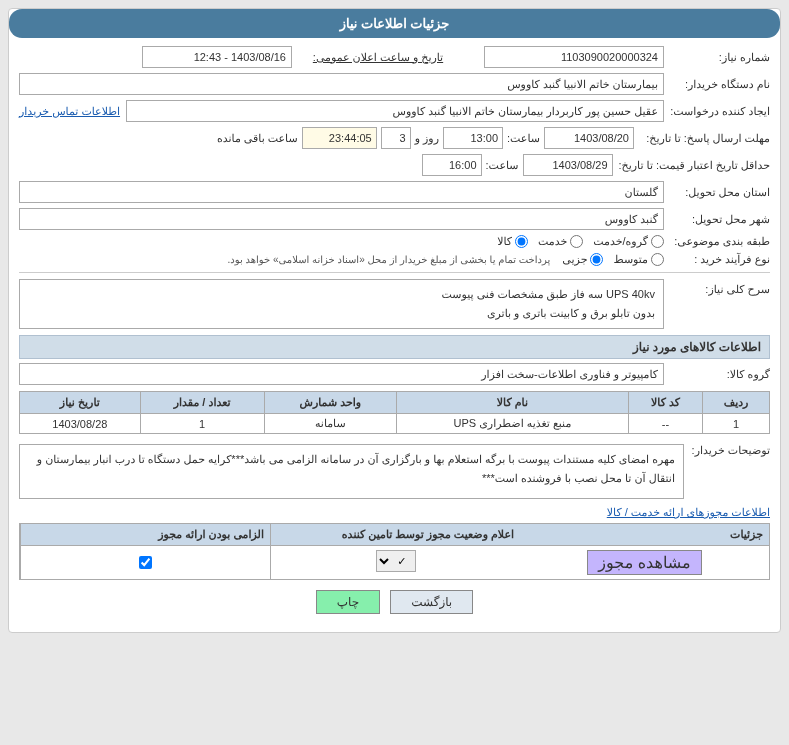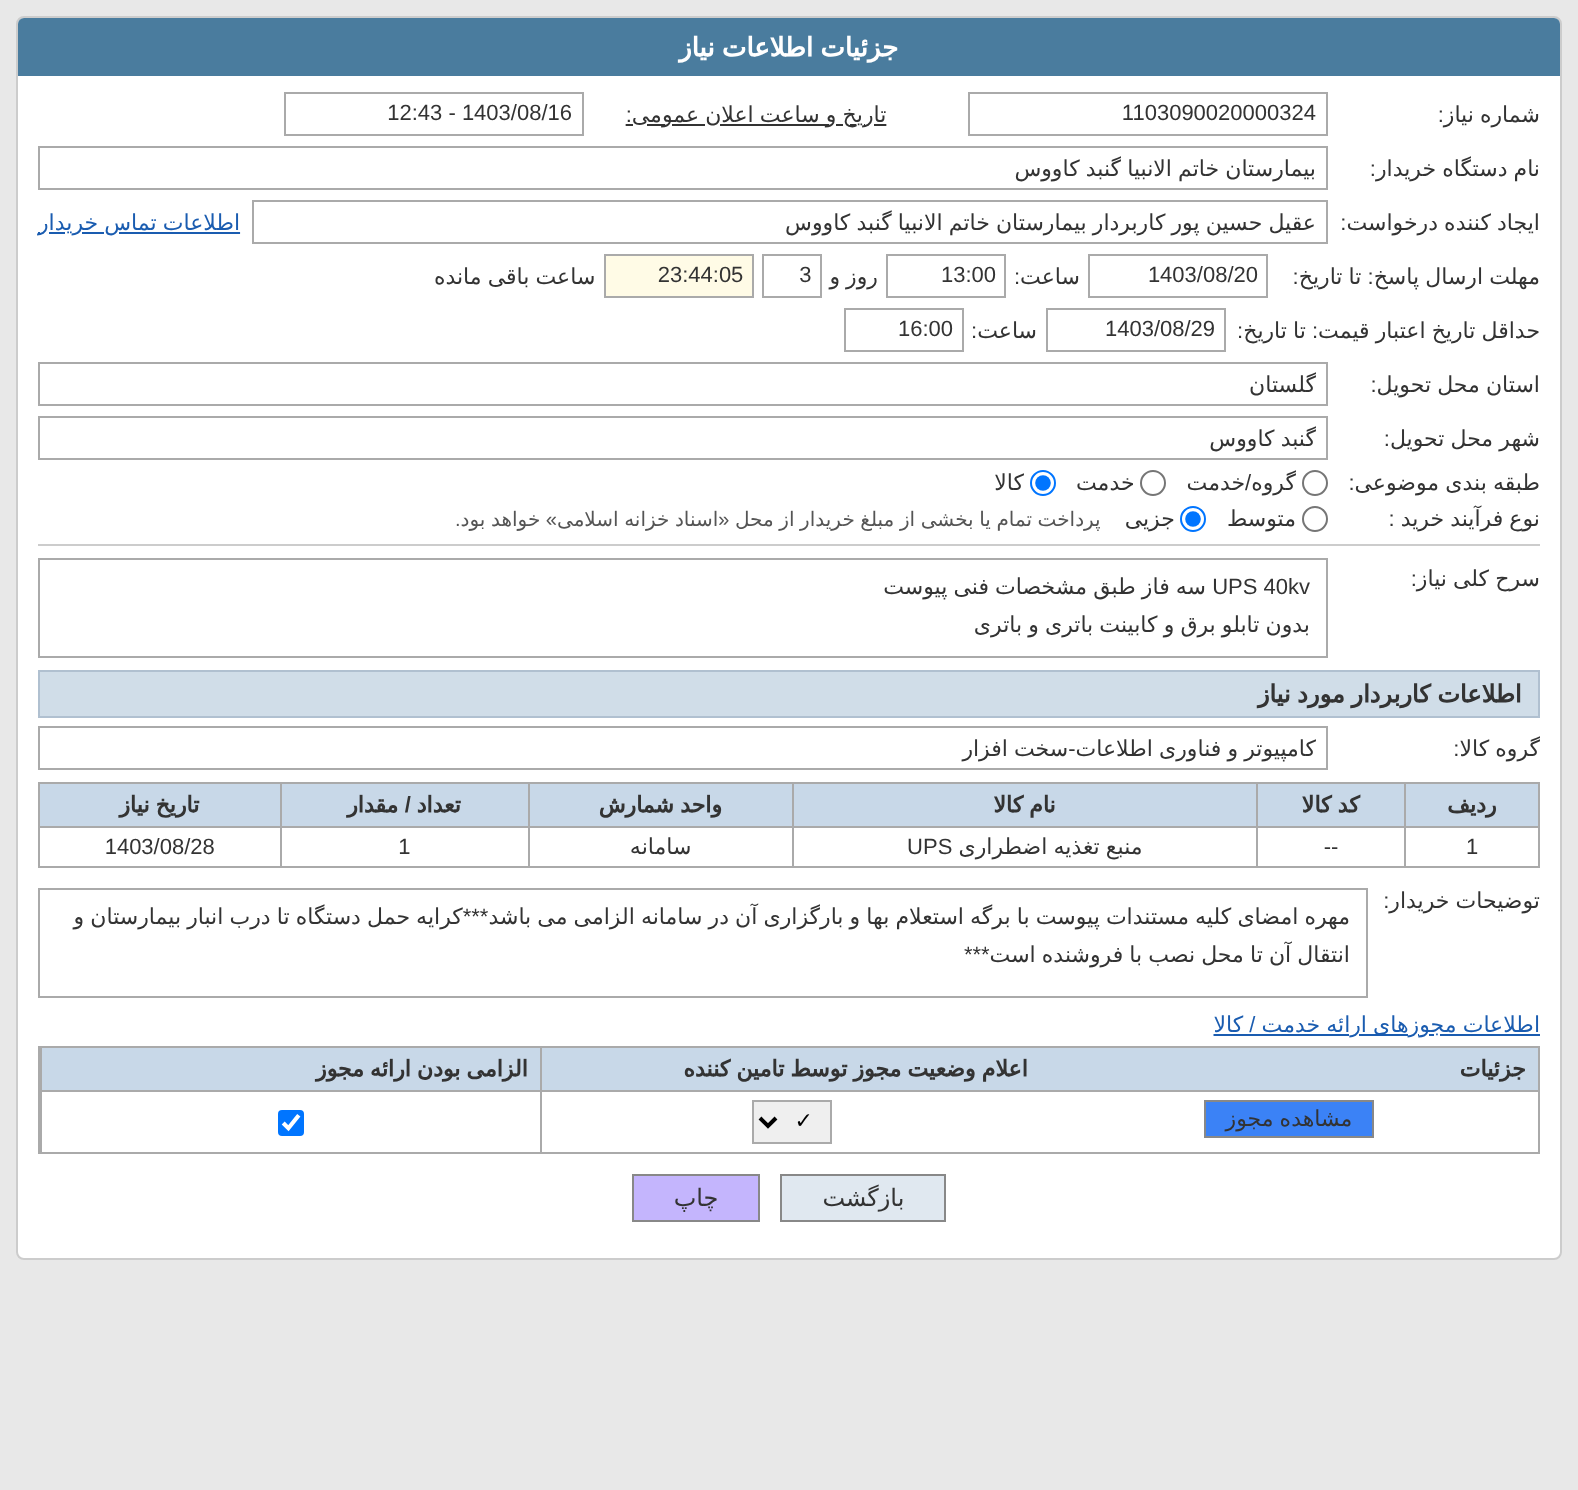--- a/index.html
+++ b/index.html
@@ -22,20 +22,21 @@
       border-radius: 4px;
       overflow: hidden;
     }
     .panel-header {
       background: #4a7c9e;
       color: #fff;
       text-align: center;
       padding: 7px 10px;
       font-size: 13px;
       font-weight: bold;
+      border-radius: 13px;
     }
     .panel-body {
       padding: 8px 10px;
     }
     .info-row {
       display: flex;
       align-items: center;
       margin-bottom: 5px;
       gap: 6px;
     }
@@ -180,45 +181,45 @@
     }
     .bottom-table-row > div {
       flex: 1;
       padding: 4px 6px;
       text-align: center;
       border-left: 1px solid #aaa;
       font-size: 11px;
     }
     .bottom-table-row > div:first-child { border-left: none; }
     .btn-view {
-      background: #3b82f6;
+      background: #c4b5fd;
       border: 1px solid #888;
       padding: 2px 10px;
-      font-size: 11px;
+      font-size: 16px;
       font-family: Tahoma, Arial, sans-serif;
       cursor: pointer;
       color: #333;
     }
     .select-small {
       border: 1px solid #aaa;
       font-size: 11px;
       font-family: Tahoma, Arial, sans-serif;
       direction: rtl;
       height: 22px;
       padding: 0 4px;
     }
     .footer-buttons {
       display: flex;
       justify-content: center;
       gap: 10px;
       margin-top: 10px;
       padding-bottom: 10px;
     }
     .btn-print {
-      background: #c4b5fd;
+      background: #86efac;
       border: 1px solid #888;
       padding: 4px 20px;
       font-size: 12px;
       font-family: Tahoma, Arial, sans-serif;
       cursor: pointer;
       color: #333;
     }
     .btn-back {
       background: #e0e8f0;
       border: 1px solid #888;
@@ -342,21 +343,21 @@
       <div class="info-row" style="align-items:flex-start;">
         <span class="label-cell" style="padding-top:4px;">سرح کلی نیاز:</span>
         <div class="value-cell">
           <div class="sarh-box watermark">
             <div>UPS 40kv  سه فاز طبق مشخصات فنی پیوست</div>
             <div>بدون تابلو برق و کابینت باتری و باتری</div>
           </div>
         </div>
       </div>
 
-      <div class="section-title">اطلاعات کاربردار مورد نیاز</div>
+      <div class="section-title">اطلاعات کالاهای مورد نیاز</div>
 
       <div class="info-row">
         <span class="label-cell">گروه کالا:</span>
         <div class="value-cell">
           <input class="input-box" type="text" value="کامپیوتر و فناوری اطلاعات-سخت افزار" style="">
         </div>
       </div>
 
       <div class="table-section">
         <table>

